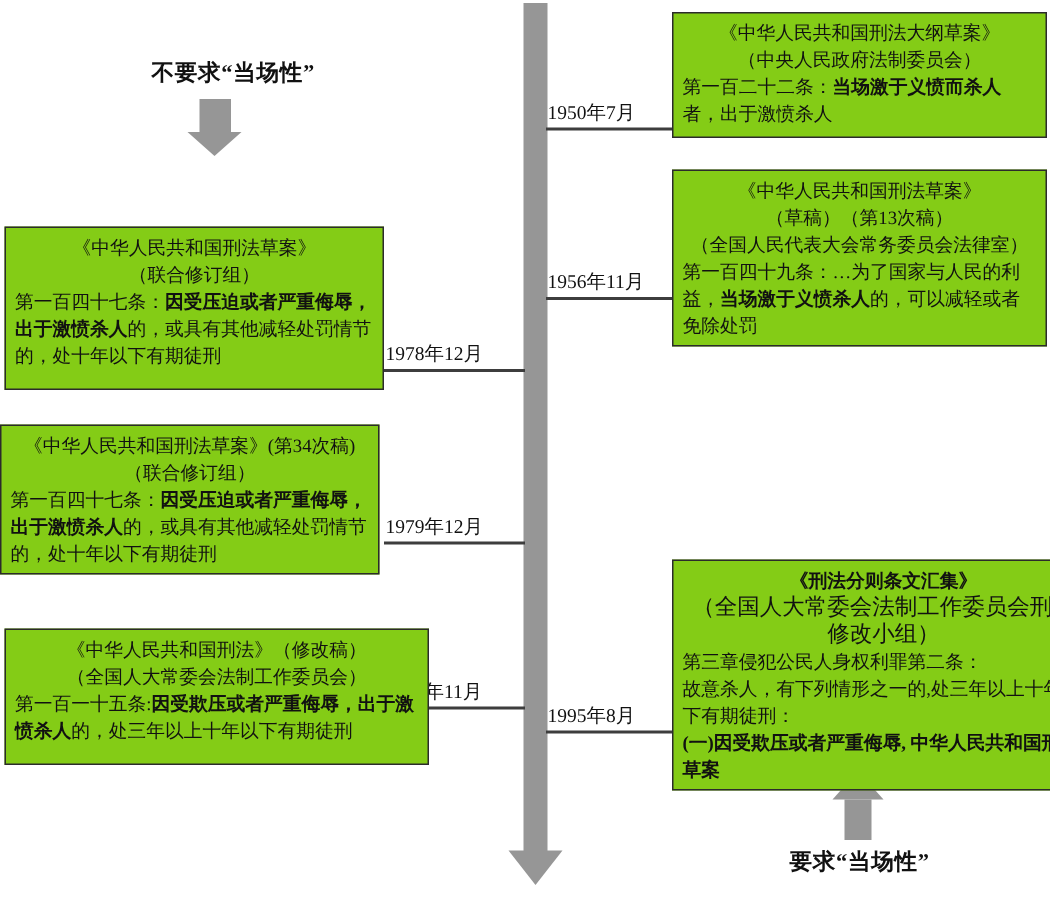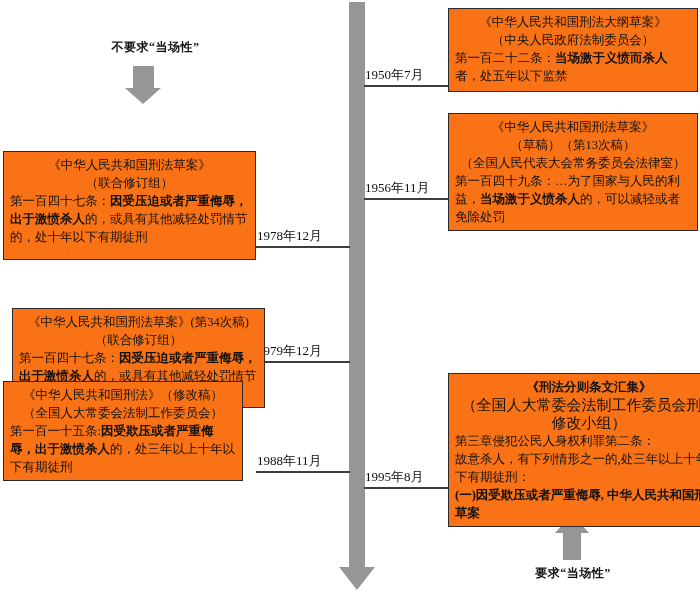--- a/index.html
+++ b/index.html
@@ -10,44 +10,44 @@
             border-left:18px solid transparent;border-right:18px solid transparent;
             border-top:23px solid #969696;}
   .dn-shaft{position:absolute;left:133px;top:66px;width:21px;height:22px;background:#969696;}
   .dn-head{position:absolute;left:125px;top:88px;width:0;height:0;
            border-left:18px solid transparent;border-right:18px solid transparent;
            border-top:16px solid #969696;}
   .up-head{position:absolute;left:555px;top:514px;width:0;height:0;
            border-left:17px solid transparent;border-right:17px solid transparent;
            border-bottom:19px solid #969696;}
   .up-shaft{position:absolute;left:563px;top:533px;width:18px;height:27px;background:#969696;}
-  .lbl{position:absolute;font-size:12px;font-weight:bold;text-align:center;letter-spacing:0.5px;}
+  .lbl{position:absolute;font-size:15px;font-weight:bold;text-align:center;letter-spacing:0.5px;}
   .lbl-top{left:78px;top:39px;width:155px;}
   .lbl-bottom{left:498px;top:565px;width:150px;}
   .conn{position:absolute;height:1.5px;background:#3d3d3d;}
   .c1{left:256px;top:246px;width:94px;}
   .c2{left:256px;top:361px;width:94px;}
   .c3{left:256px;top:471px;width:94px;}
   .c4{left:364px;top:85px;width:84px;}
   .c5{left:364px;top:198px;width:84px;}
   .c6{left:364px;top:487px;width:84px;}
   .date{position:absolute;font-size:13px;white-space:nowrap;}
   .d1{left:257px;top:227px;width:75px;}
   .d2{left:257px;top:342px;width:88px;}
   .d3{left:257px;top:452px;width:72px;}
   .d4{left:365px;top:66px;width:83px;}
   .d5{left:365px;top:179px;width:83px;}
   .d6{left:365px;top:468px;width:83px;}
-  .box{position:absolute;box-sizing:border-box;border:1.5px solid #2b2b2b;background:#f97316;
+  .box{position:absolute;box-sizing:border-box;border:1.5px solid #2b2b2b;background:#84cc16;
        font-size:12.5px;line-height:18px;padding:4px 6px;text-align:left;}
   .box .ct{text-align:center;}
   .box p{margin:0;}
   .lb1{left:3px;top:151px;width:253px;min-height:109px;}
-  .lb2{left:12px;top:283px;width:253px;min-height:94px;margin-top:25px;}
-  .lb3{left:3px;top:381px;width:240px;min-height:91px;}
+  .lb2{left:0;top:283px;width:253px;min-height:94px;}
+  .lb3{left:3px;top:419px;width:283px;min-height:91px;}
   .rb1{left:448px;top:8px;width:250px;min-height:84px;}
   .rb2{left:448px;top:113px;width:250px;min-height:116px;}
   .rb3{left:448px;top:373px;width:282px;min-height:133px;}
   .small{font-size:15px;}
   .bold{font-weight:bold;}
 </style>
 </head>
 <body>
 
 <div class="canvas">
@@ -95,21 +95,21 @@
 
   <div class="box lb3">
     <p class="ct">《中华人民共和国刑法》（修改稿）</p>
     <p class="ct">（全国人大常委会法制工作委员会）</p>
     <p><span>第一百一十五条:</span><b>因受欺压或者严重侮辱，出于激愤杀人</b><span>的，处三年以上十年以下有期徒刑</span></p>
   </div>
 
   <div class="box rb1">
     <p class="ct">《中华人民共和国刑法大纲草案》</p>
     <p class="ct">（中央人民政府法制委员会）</p>
-    <p><span>第一百二十二条：</span><b>当场激于义愤而杀人</b><span>者，处五年以下监禁</span></p>
+    <p><span>第一百二十二条：</span><b>当场激于义愤而杀人</b><span>者，出于激愤杀人</span></p>
   </div>
 
   <div class="box rb2">
     <p class="ct">《中华人民共和国刑法草案》</p>
     <p class="ct">（草稿）（第13次稿）</p>
     <p class="ct">（全国人民代表大会常务委员会法律室）</p>
     <p><span>第一百四十九条：…为了国家与人民的利益，</span><b>当场激于义愤杀人</b><span>的，可以减轻或者免除处罚</span></p>
   </div>
 
   <div class="box rb3">

